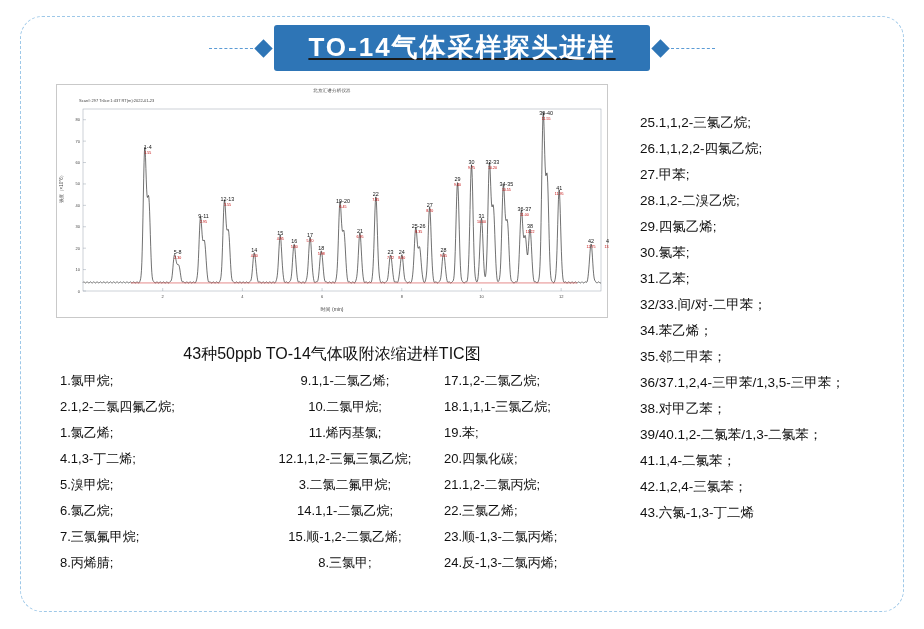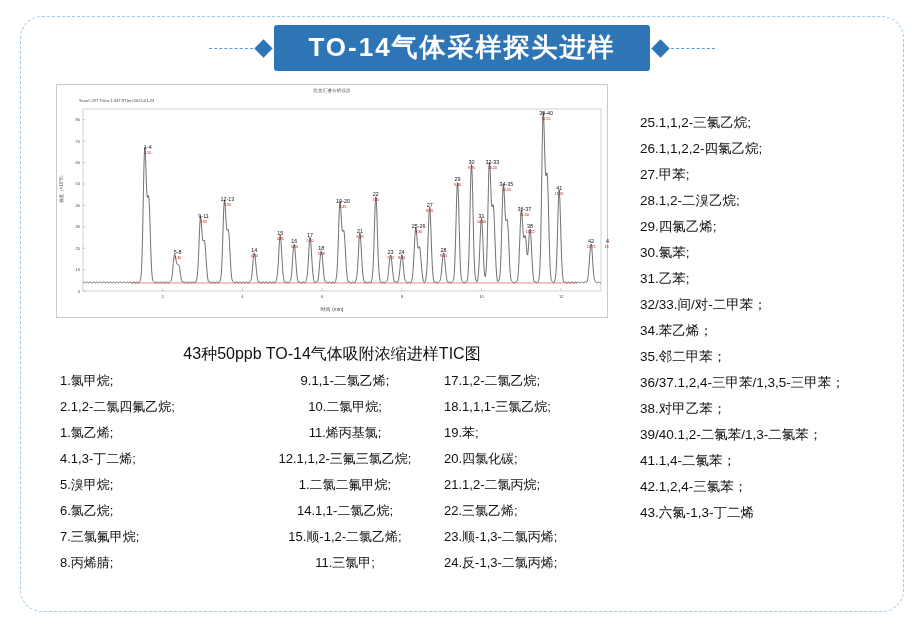--- a/index.html
+++ b/index.html
@@ -33,20 +33,21 @@
   
   .title-wrap {
     position: absolute;
     left: 0;
     top: 22px;
     width: 924px;
     height: 52px;
     display: flex;
     align-items: center;
     justify-content: center;
+    text-decoration: underline;
   }
   .title-line {
     width: 44px;
     height: 0;
     border-top: 1.5px dashed #5b9bd5;
   }
   .diamond {
     width: 13px;
     height: 13px;
     background: #2e75b6;
@@ -303,24 +304,24 @@
         <div>5.溴甲烷;</div>
         <div>6.氯乙烷;</div>
         <div>7.三氯氟甲烷;</div>
         <div>8.丙烯腈;</div>
       </div>
     <div class="legend-col c2" id="col2">
         <div>9.1,1-二氯乙烯;</div>
         <div>10.二氯甲烷;</div>
         <div>11.烯丙基氯;</div>
         <div>12.1,1,2-三氟三氯乙烷;</div>
-        <div>1.二氯二氟甲烷;</div>
+        <div>3.二氯二氟甲烷;</div>
         <div>14.1,1-二氯乙烷;</div>
         <div>15.顺-1,2-二氯乙烯;</div>
-        <div>11.三氯甲;</div>
+        <div>8.三氯甲;</div>
       </div>
     <div class="legend-col c3" id="col3">
         <div>17.1,2-二氯乙烷;</div>
         <div>18.1,1,1-三氯乙烷;</div>
         <div>19.苯;</div>
         <div>20.四氯化碳;</div>
         <div>21.1,2-二氯丙烷;</div>
         <div>22.三氯乙烯;</div>
         <div>23.顺-1,3-二氯丙烯;</div>
         <div>24.反-1,3-二氯丙烯;</div>

